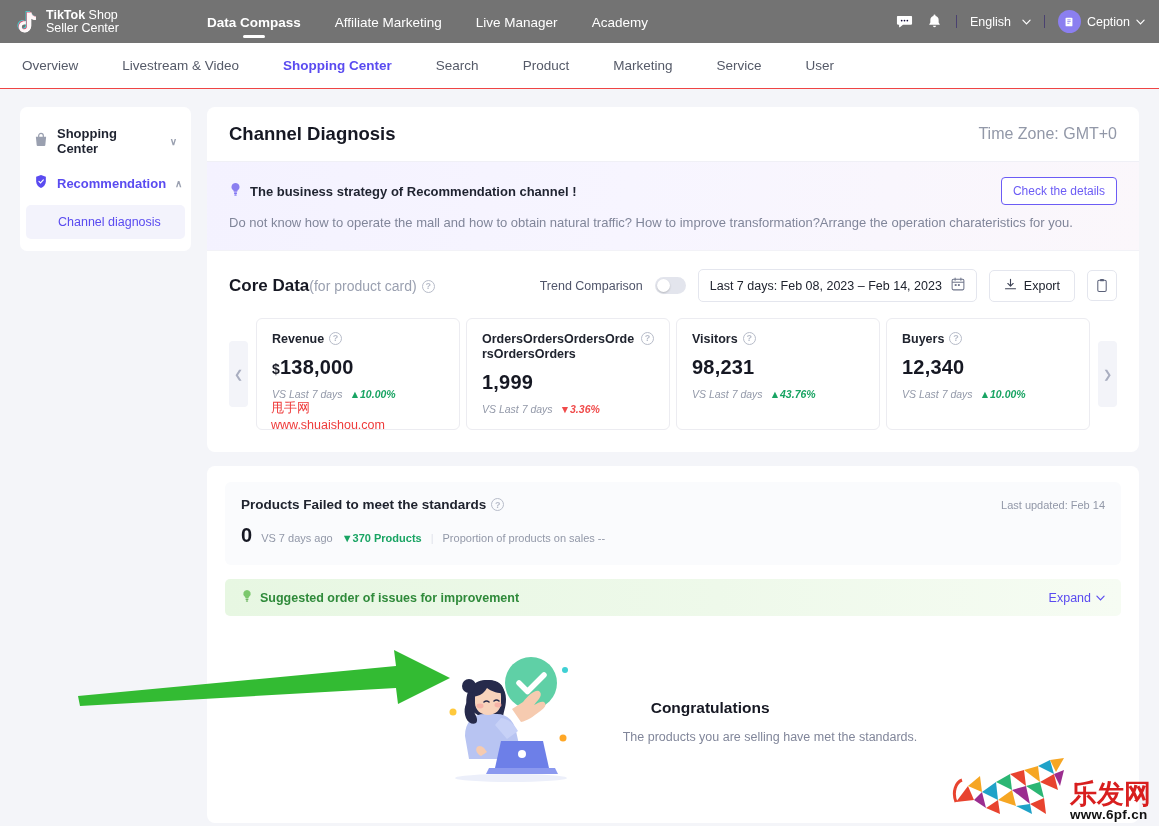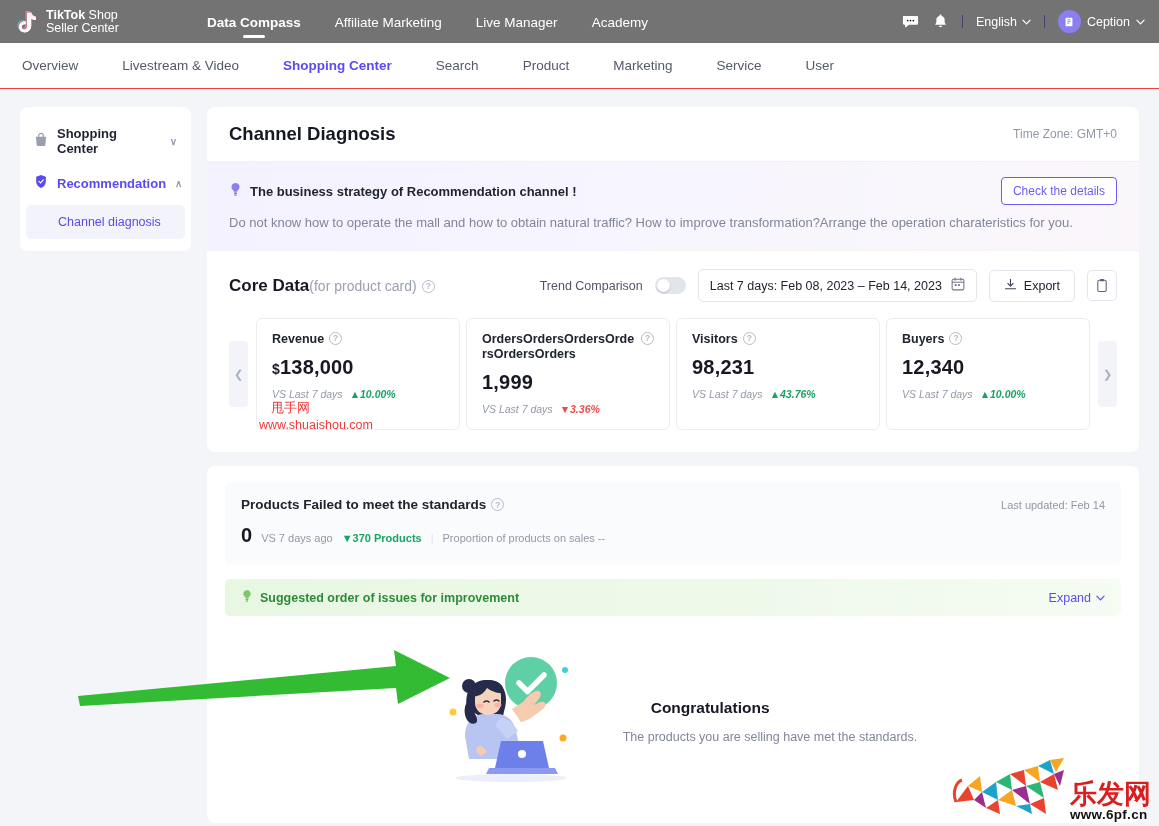--- a/index.html
+++ b/index.html
@@ -30,21 +30,21 @@
   .mainmenu-item.active { font-weight: 700; }
   .mainmenu-item.active::after {
     content: ""; position: absolute; bottom: 4px; left: 50%;
     transform: translateX(-50%); width: 22px; height: 2.5px;
     background: #fff; border-radius: 2px;
   }
 
   .topright { margin-left: auto; display: flex; align-items: center; gap: 13px; }
   .ticon { color: #fff; display: flex; align-items: center; cursor: pointer; }
   .divider-v { width: 1px; height: 13px; background: #4a4170; }
-  .lang { color: #fff; font-size: 12.5px; display: flex; align-items: center; gap: 5px; cursor: pointer; }
+  .lang { color: #fff; font-size: 12.5px; display: flex; align-items: center; gap: 11px; cursor: pointer; }
   .avatar {
     width: 23px; height: 23px; border-radius: 50%;
     background: #8b7ff0; display: flex; align-items: center;
     justify-content: center; color: #fff; font-size: 10px;
   }
   .user { display: flex; align-items: center; gap: 6px; color: #fff; font-size: 12.5px; cursor: pointer; }
 
   
   .subnav {
     height: 46px; background: #fff; display: flex; align-items: center;
@@ -71,21 +71,21 @@
     padding: 10px 0 10px 32px; font-size: 12.5px; color: #5a4bf0;
     cursor: pointer; font-weight: 500;
   }
 
   
   .main { flex: 1; min-width: 0; }
   .card { background: #fff; border-radius: 8px; }
 
   .titlecard { padding: 16px 22px 16px; display: flex; align-items: center; }
   .pagetitle { font-size: 18.5px; font-weight: 700; color: #161823; }
-  .tz { margin-left: auto; font-size: 12px; color: #9298a8; }
+  .tz { margin-left: auto; font-size: 16px; color: #9298a8; }
 
   .strategy {
     background: linear-gradient(100deg,#f4f2ff 0%,#f7f5ff 45%,#fbf7fb 100%);
     padding: 15px 22px 20px; position: relative;
     border-top: 1px solid #f0f0f6;
   }
   .strategy-head { display: flex; align-items: center; }
   .strategy-title { font-size: 13px; font-weight: 700; color: #1f2330; display: flex; align-items: center; gap: 8px; }
   .strategy-desc { font-size: 13px; color: #81869a; margin-top: 10px; }
   .btn-outline {
@@ -149,21 +149,21 @@
   .m-label .txt { word-break: break-word; }
   .m-value { font-size: 20px; font-weight: 700; color: #161823; margin-top: 9px; letter-spacing: .2px; }
   .m-value .cur { font-size: 14px; font-weight: 700; }
   .m-foot { margin-top: 9px; font-size: 10.5px; color: #9298a8; display: flex; align-items: center; gap: 7px; font-style: italic; }
   .delta { font-weight: 700; }
   .delta.up { color: #19a463; }
   .delta.down { color: #f04b4b; }
 
   .wm-red { color: #ee3b3b; position: absolute; }
   .wm-cn { font-size: 13px; left: 14px; top: 80px; }
-  .wm-url { font-size: 12.5px; left: 2px; top: 99px; text-align: center; }
+  .wm-url { font-size: 12.5px; left: 14px; top: 99px; text-align: center; }
 
   
   .card2 { margin-top: 14px; padding: 16px 18px 22px; }
   .pf-box { background: #fafbfd; border-radius: 6px; padding: 15px 16px 18px; }
   .pf-head { display: flex; align-items: center; }
   .pf-title { font-size: 13.5px; font-weight: 700; color: #20242f; display:flex; align-items:center; }
   .pf-updated { margin-left: auto; font-size: 11px; color: #9298a8; }
   .pf-row { display: flex; align-items: baseline; gap: 9px; margin-top: 12px; }
   .pf-num { font-size: 20px; font-weight: 700; color: #161823; }
   .pf-sm { font-size: 11px; color: #9298a8; }

